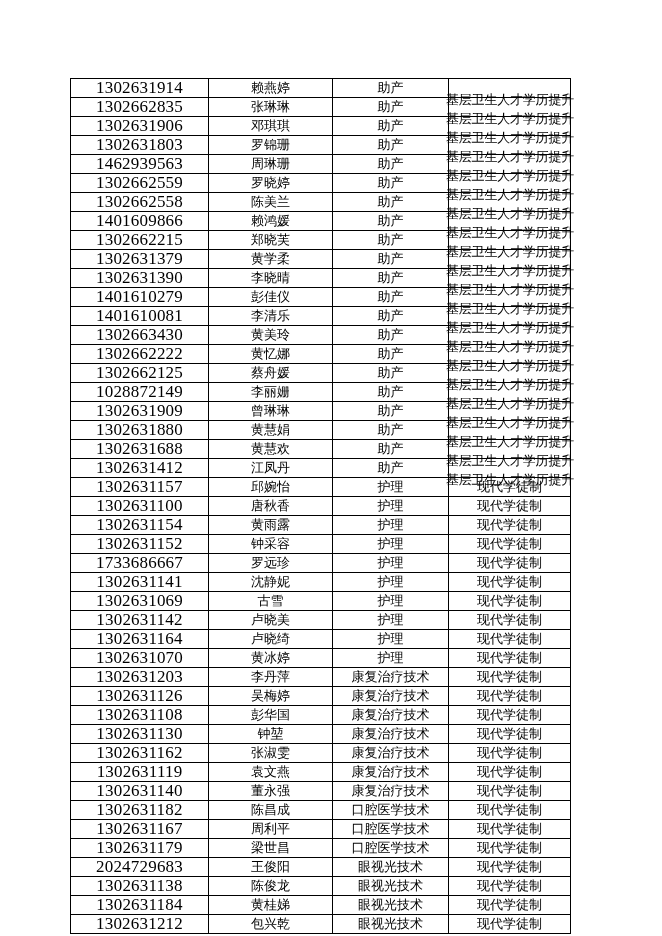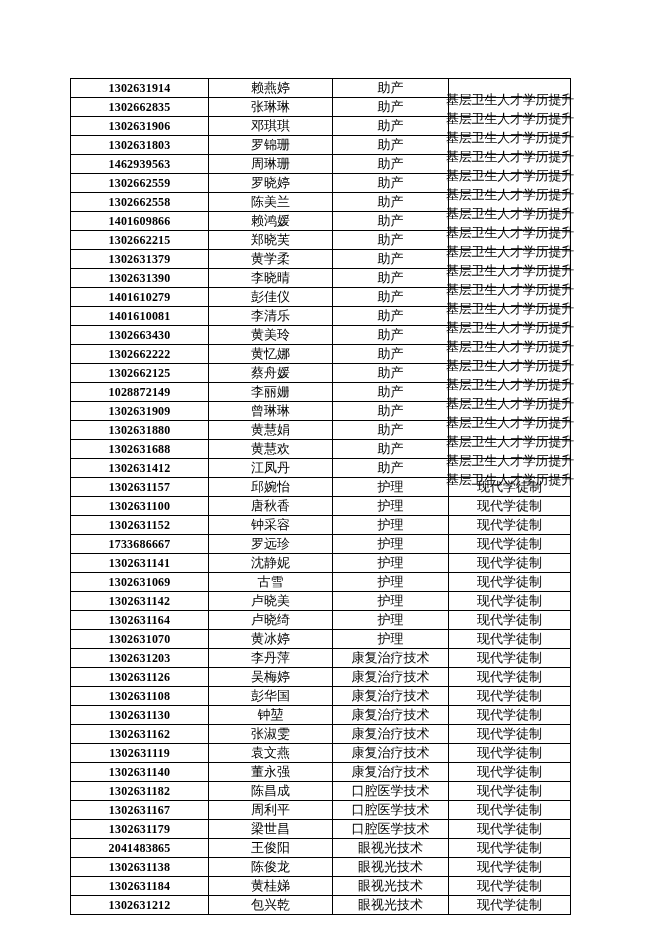--- a/index.html
+++ b/index.html
@@ -49,23 +49,22 @@
     line-height: 18px;
     padding: 0 2px;
     text-align: center;
     vertical-align: middle;
     white-space: nowrap;
     overflow: visible;
   }
 
   
   td.cell-id {
-    font-size: 12px;
+    font-size: 17px;
     letter-spacing: 0.2px;
-    font-weight: bold;
   }
 
   td.cell-name,
   td.cell-major,
   td.cell-program {
     font-size: 13px;
   }
 
   
   td.cell-program {
@@ -283,20 +282,28 @@
           </tr>
           <tr>
             <td class="cell-id">1302631100</td>
             <td class="cell-name">唐秋香</td>
             <td class="cell-major">护理</td>
             <td class="cell-program">
               <span class="prog-text">现代学徒制</span>
             </td>
           </tr>
           <tr>
+            <td class="cell-id">1302631154</td>
+            <td class="cell-name">黄雨露</td>
+            <td class="cell-major">护理</td>
+            <td class="cell-program">
+              <span class="prog-text">现代学徒制</span>
+            </td>
+          </tr>
+          <tr>
             <td class="cell-id">1302631152</td>
             <td class="cell-name">钟采容</td>
             <td class="cell-major">护理</td>
             <td class="cell-program">
               <span class="prog-text">现代学徒制</span>
             </td>
           </tr>
           <tr>
             <td class="cell-id">1733686667</td>
             <td class="cell-name">罗远珍</td>
@@ -419,21 +426,21 @@
           </tr>
           <tr>
             <td class="cell-id">1302631179</td>
             <td class="cell-name">梁世昌</td>
             <td class="cell-major">口腔医学技术</td>
             <td class="cell-program">
               <span class="prog-text">现代学徒制</span>
             </td>
           </tr>
           <tr>
-            <td class="cell-id">2041483865</td>
+            <td class="cell-id">2024729683</td>
             <td class="cell-name">王俊阳</td>
             <td class="cell-major">眼视光技术</td>
             <td class="cell-program">
               <span class="prog-text">现代学徒制</span>
             </td>
           </tr>
           <tr>
             <td class="cell-id">1302631138</td>
             <td class="cell-name">陈俊龙</td>
             <td class="cell-major">眼视光技术</td>

